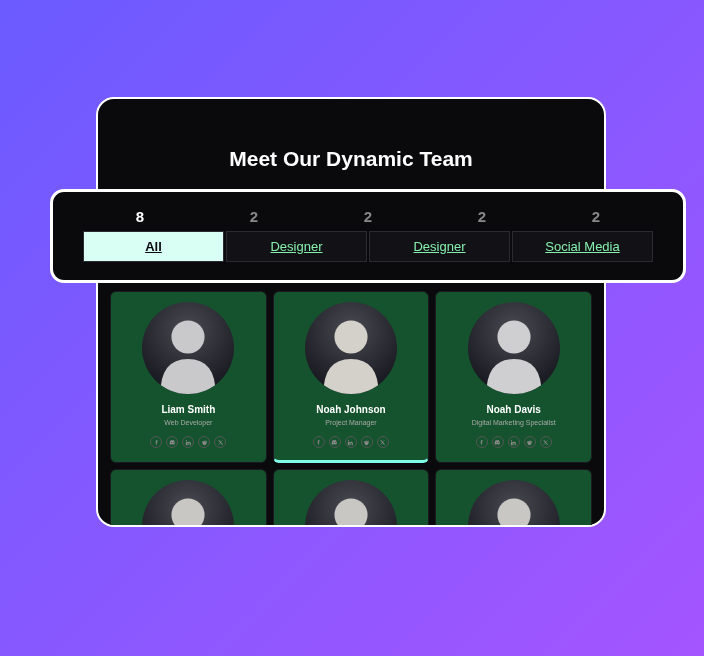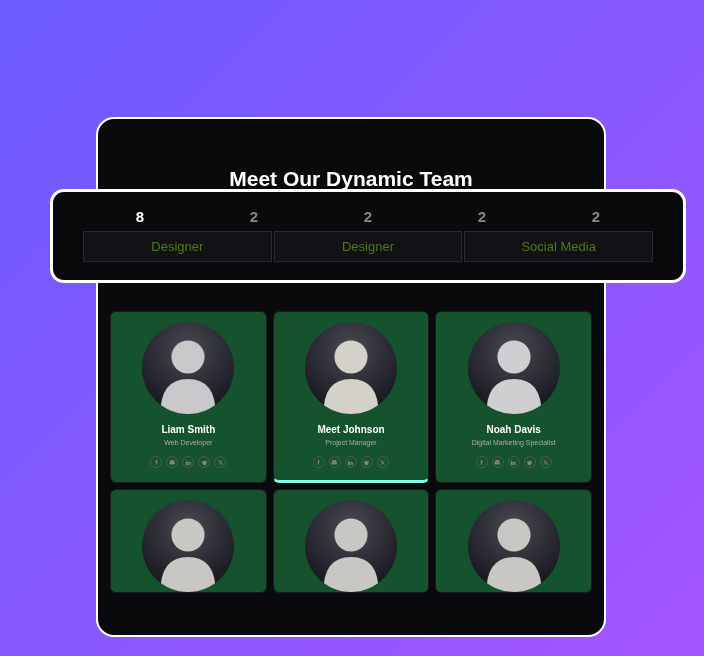--- a/index.html
+++ b/index.html
@@ -6,24 +6,24 @@
 body {
   width: 704px;
   height: 656px;
   background: linear-gradient(135deg, #6B5BFF 0%, #A455FF 100%);
   font-family: -apple-system, BlinkMacSystemFont, 'Segoe UI', Arial, sans-serif;
   overflow: hidden;
   position: relative;
 }
 .main-panel {
   position: absolute;
-  top: 117px;
+  top: 97px;
   left: 96px;
   width: 510px;
-  height: 520px;
+  height: 430px;
   background: #0a0a0c;
   border-radius: 18px;
   border: 2px solid #fff;
   overflow: hidden;
   display: flex;
   flex-direction: column;
 }
 .main-title {
   color: #fff;
   font-size: 21px;
@@ -118,23 +118,24 @@
   display: flex;
   gap: 2px;
   padding: 0 10px;
 }
 .filter-tab {
   flex: 1;
   text-align: center;
   padding: 7px 4px;
   border: 1px solid #2a2a30;
   background: #111116;
-  color: #4d7c0f;
+  color: #86efac;
   font-size: 13px;
   cursor: pointer;
+  text-decoration: underline;
 }
 .filter-tab.active {
   background: #D9FFF5;
   color: #0a0a0c;
   font-weight: 700;
   text-decoration: underline;
 }
 </style>
 </head>
 <body>
@@ -185,21 +186,21 @@
           </span>
         </div>
   </div>
       <div class="card selected">
     <div class="avatar">
           <svg viewBox="0 0 100 100">
             <circle cx="50" cy="38" r="18" fill="#d4d0ca"></circle>
             <path d="M20,100 Q20,62 50,62 Q80,62 80,100 Z" fill="#d4d0ca"></path>
           </svg>
         </div>
-    <div class="name">Meet Johnson</div>
+    <div class="name">Noah Johnson</div>
     <div class="role">Project Manager</div>
     <div class="socials">
           <span class="social">
             <svg viewBox="0 0 24 24" fill="#888">
               <path d="M13 3h3v3h-2c-.6 0-1 .4-1 1v2h3l-.5 3H13v8h-3v-8H8V9h2V6.5C10 4.6 11.3 3 13 3z"></path>
             </svg>
           </span>
           <span class="social">
             <svg viewBox="0 0 24 24" fill="#888">
               <path d="M19 5c-1.5-.7-3-1.2-4.6-1.5l-.3.6c-1.4-.2-2.8-.2-4.2 0l-.3-.6C8 3.8 6.5 4.3 5 5c-2.5 4-3.2 8-2.8 11.9 1.7 1.3 3.4 2 5 2.5l.8-1.3c-.5-.2-1-.4-1.4-.7l.3-.2c2.7 1.3 5.7 1.3 8.4 0l.3.2c-.4.3-.9.5-1.4.7l.8 1.3c1.6-.5 3.3-1.2 5-2.5.5-4.5-.7-8.5-2.8-11.9zM9 14c-.8 0-1.5-.8-1.5-1.8S8.2 10.5 9 10.5s1.5.8 1.5 1.8S9.8 14 9 14zm6 0c-.8 0-1.5-.8-1.5-1.8s.7-1.8 1.5-1.8 1.5.8 1.5 1.8S15.8 14 15 14z"></path>
@@ -300,17 +301,18 @@
 
 <div class="filter-bar">
   <div class="filter-row1" id="counts">
       <div class="filter-count active">8</div>
       <div class="filter-count">2</div>
       <div class="filter-count">2</div>
       <div class="filter-count">2</div>
       <div class="filter-count">2</div>
     </div>
   <div class="filter-row2" id="tabs">
+      <div class="filter-tab active">All</div>
       <div class="filter-tab">Designer</div>
       <div class="filter-tab">Designer</div>
       <div class="filter-tab">Social Media</div>
     </div>
 </div>
 
 </body></html>

